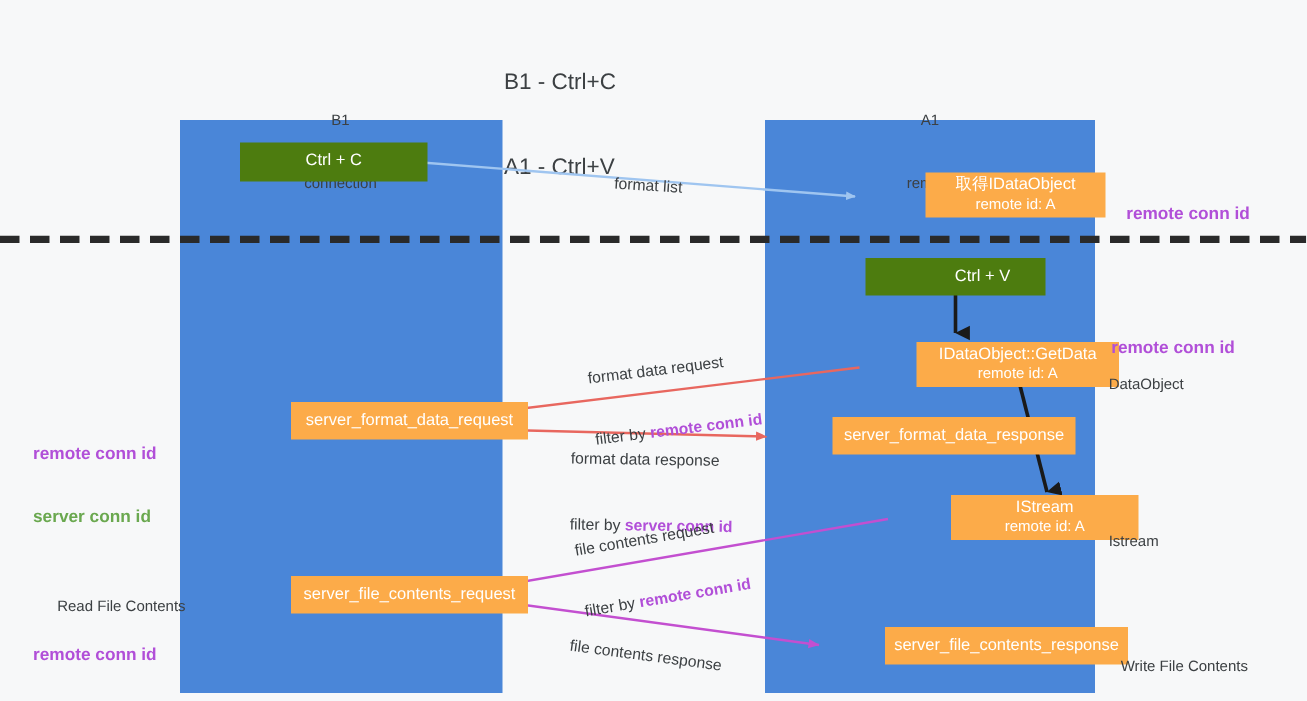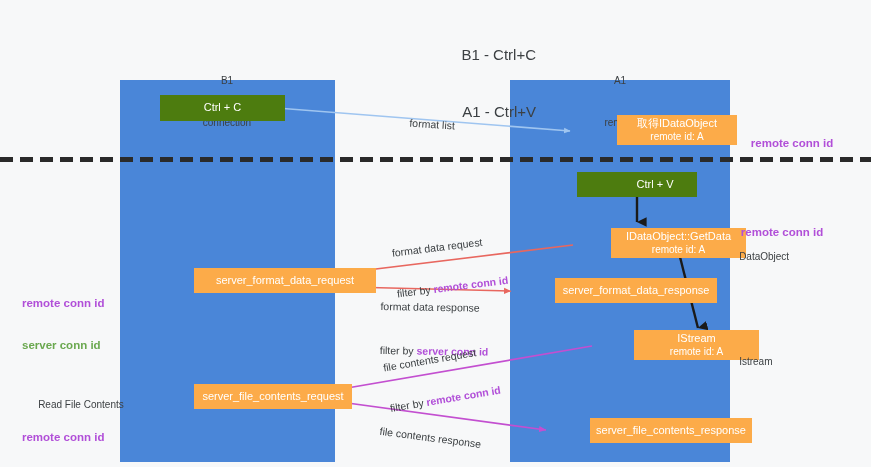--- a/index.html
+++ b/index.html
@@ -25,21 +25,21 @@
     width: 871px;
     height: 467px;
     pointer-events: none;
   }
   .lane {
     position: absolute;
     background: #4a86d8;
   }
   .title {
     position: absolute;
-    text-align: right;
+    text-align: left;
     font-size: 15px;
     line-height: 19px;
     color: #3c4043;
     white-space: pre;
   }
   .col-head {
     position: absolute;
     text-align: center;
     font-size: 10px;
     line-height: 14px;
@@ -164,21 +164,21 @@
 
   <div class="box green" style="left:577px; top:172px; width:120px; height:25px;padding-left:40px;">
     <span>Ctrl + V</span>
   </div>
 
   <div class="box orange" style="left:569px; top:228px; width:135px; height:30px;">
     <span>IDataObject::GetData</span>
     <span class="l2">remote id: A</span>
   </div>
 
-  <div class="box orange" style="left:152px; top:268px; width:182px; height:25px;">
+  <div class="box orange" style="left:152px; top:268px; width:158px; height:25px;">
     <span>server_format_data_request</span>
   </div>
 
   <div class="box orange" style="left:513px; top:278px; width:162px; height:25px;">
     <span>server_format_data_response</span>
   </div>
 
   <div class="box orange" style="left:592px; top:330px; width:125px; height:30px;">
     <span>IStream</span>
     <span class="l2">remote id: A</span>
@@ -225,20 +225,23 @@
   </div>
 
   <div class="side-label" style="left:728px; top:236px;">
     <span>DataObject</span>
   </div>
 
   <div class="side-label" style="left:728px; top:341px;">
     <span>Istream</span>
   </div>
 
+  <div class="side-label" style="left:736px; top:424px;">
+    <span>Write File Contents</span>
+  </div>
 
   <div class="legend" style="left:22px; top:268px;">
     <div class="purple">remote conn id</div>
     <div class="green">server conn id</div>
   </div>
 
   <div class="side-label" style="left:27px; top:384px;">
     <span>Read File Contents</span>
   </div>
 

